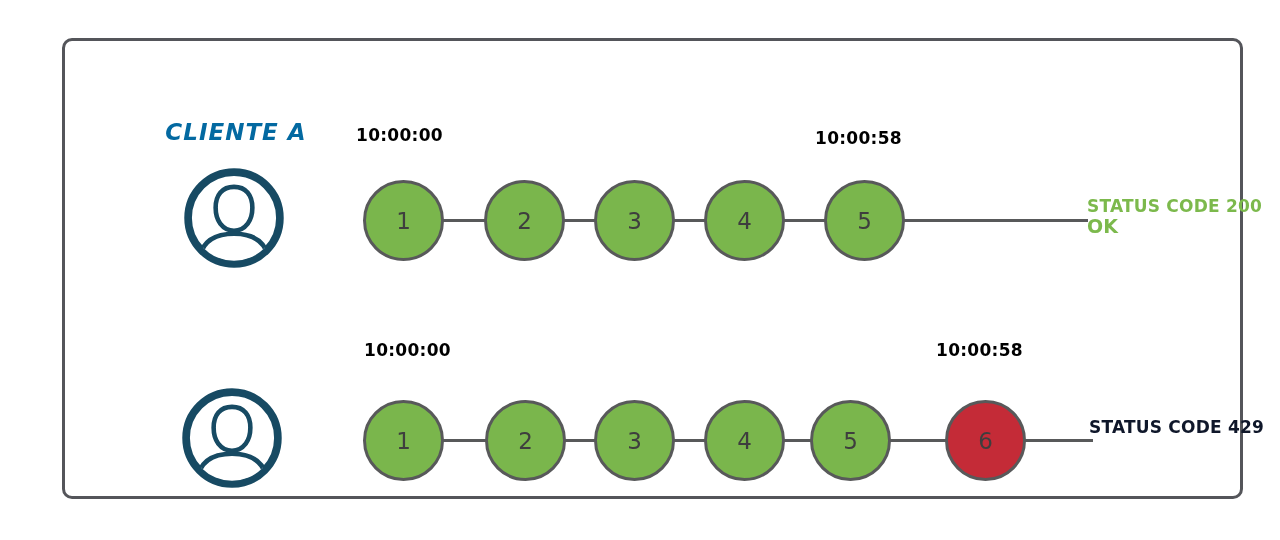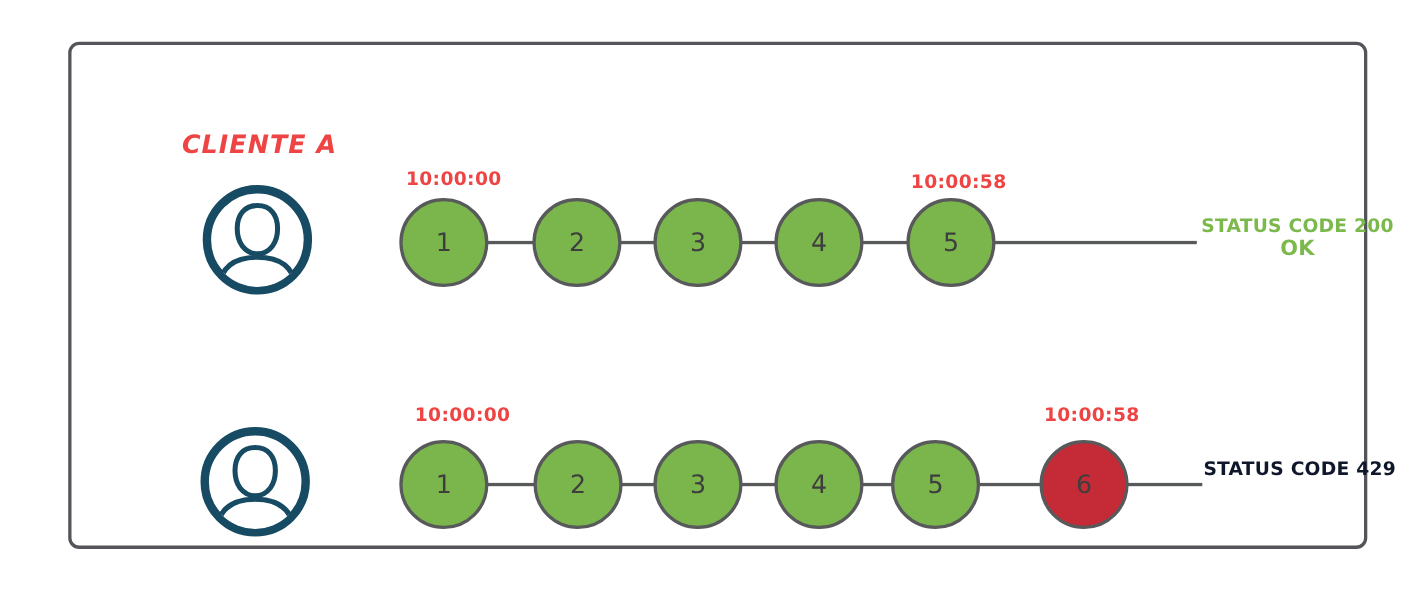--- a/index.html
+++ b/index.html
@@ -26,40 +26,39 @@
     background: #ffffff;
   }
   .client-label {
     position: absolute;
     width: 150px;
     text-align: center;
     font-size: 23px;
     font-weight: bold;
     font-style: italic;
     letter-spacing: 1px;
-    color: #ef4444;
+    color: #0369a1;
   }
   .label-a { left: 96px;  top: 78px; }
   .label-b { left: 92px;  top: 297px; }
   .avatar {
     position: absolute;
     width: 102px;
     height: 102px;
   }
   .avatar-a { left: 118px; top: 126px; }
   .avatar-b { left: 116px; top: 346px; }
   .ts {
     position: absolute;
     width: 100px;
-    text-align: right;
+    text-align: left;
     font-size: 17px;
     font-weight: bold;
-    color: #ef4444;
+    color: #000000;
     letter-spacing: 0.3px;
-    margin-top: 28px;
   }
   .ts-a-start { left: 291px; top: 84px; }
   .ts-a-end   { left: 750px; top: 87px; }
   .ts-b-start { left: 299px; top: 299px; }
   .ts-b-end   { left: 871px; top: 299px; }
   .timeline {
     position: absolute;
     height: 3px;
     background: #58595a;
   }
@@ -89,21 +88,20 @@
   .ca5 { left: 759px; }
   .cb1 { left: 298px; }
   .cb2 { left: 420px; }
   .cb3 { left: 529px; }
   .cb4 { left: 639px; }
   .cb5 { left: 745px; }
   .cb6 { left: 880px; }
   .status {
     position: absolute;
     width: 185px;
-    text-align: center;
     font-weight: bold;
     font-size: 17px;
     line-height: 20px;
     letter-spacing: 0.2px;
   }
   .status-a { left: 1022px; top: 155px; color: #7cb94c; }
   .status-b { left: 1024px; top: 376px; color: #0f172a; }
   .status .sub { font-size: 19px; }
   .svg-defs { position: absolute; width: 0; height: 0; overflow: hidden; }
 </style>

